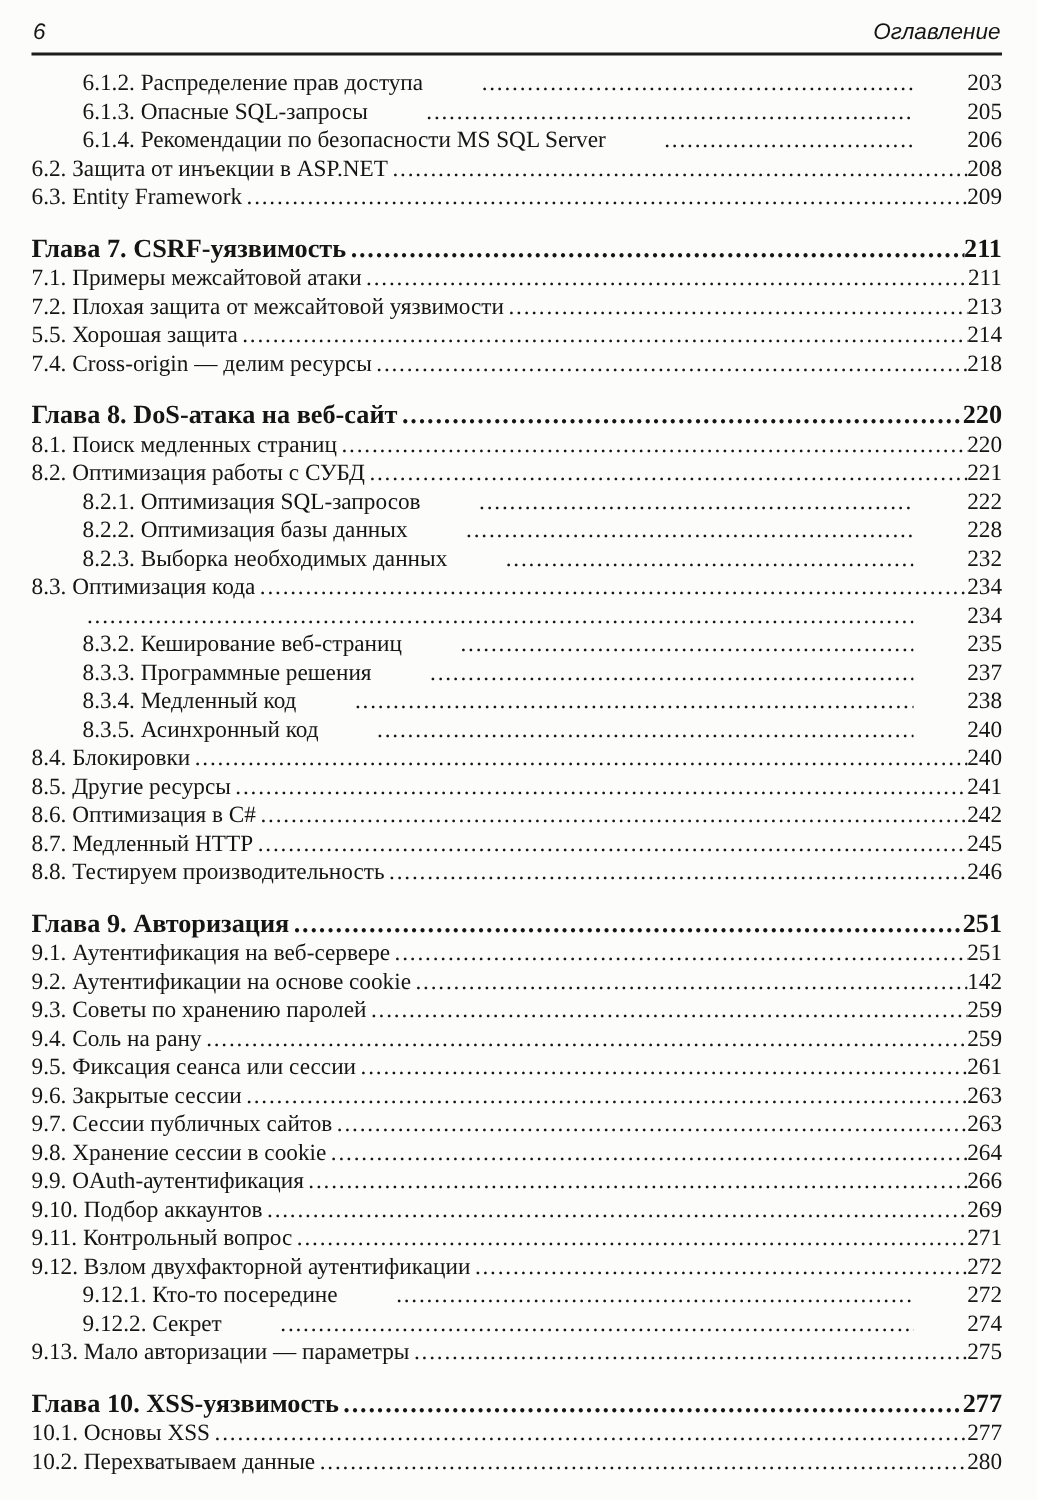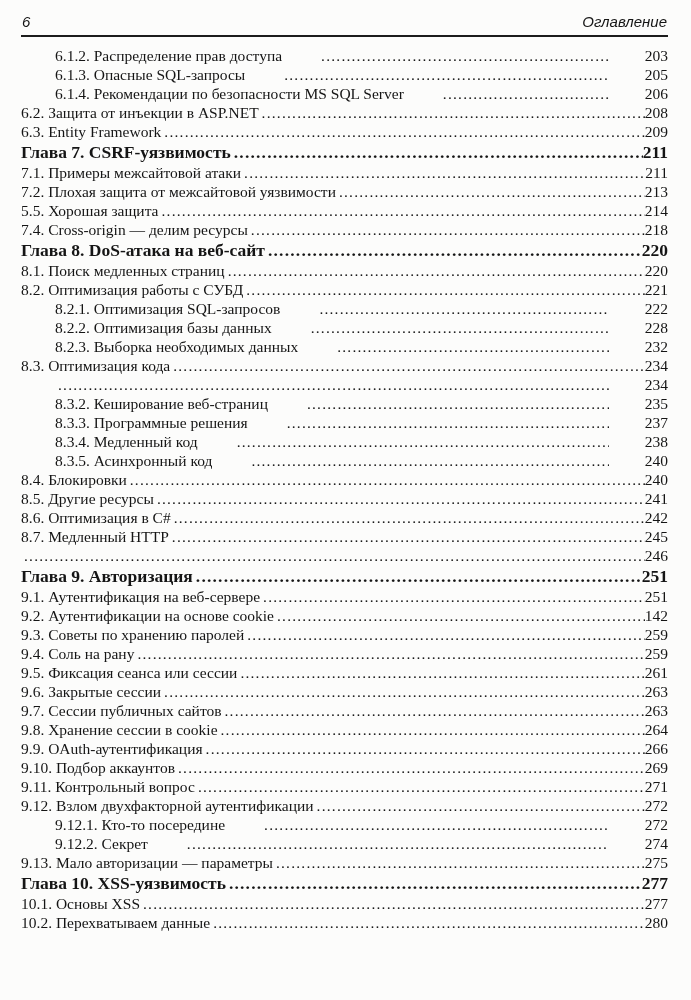--- a/index.html
+++ b/index.html
@@ -55,20 +55,21 @@
     flex: none;
   }
   .row.sub2 {
     padding-left: 34px;
     gap: 36px;
   }
   .row.chapter {
     font-weight: bold;
     font-size: 17.5px;
     line-height: 22px;
+    margin-top: 13px;
   }
 </style>
 </head>
 <body>
 
 <div class="page">
   <div class="running-header">
     <span>6</span>
     <span>Оглавление</span>
   </div>
@@ -197,20 +198,21 @@
     <span class="title">8.6. Оптимизация в C#</span>
     <span class="dots">............................................................................................................................................................................................................................................................................................................</span>
     <span class="page-num">242</span>
   </div>
       <div class="row sub1">
     <span class="title">8.7. Медленный HTTP</span>
     <span class="dots">............................................................................................................................................................................................................................................................................................................</span>
     <span class="page-num">245</span>
   </div>
       <div class="row sub1">
+    <span class="title">8.8. Тестируем производительность</span>
     <span class="dots">............................................................................................................................................................................................................................................................................................................</span>
     <span class="page-num">246</span>
   </div>
       <div class="row chapter">
     <span class="title">Глава 9. Авторизация</span>
     <span class="dots">............................................................................................................................................................................................................................................................................................................</span>
     <span class="page-num">251</span>
   </div>
       <div class="row sub1">
     <span class="title">9.1. Аутентификация на веб-сервере</span>

